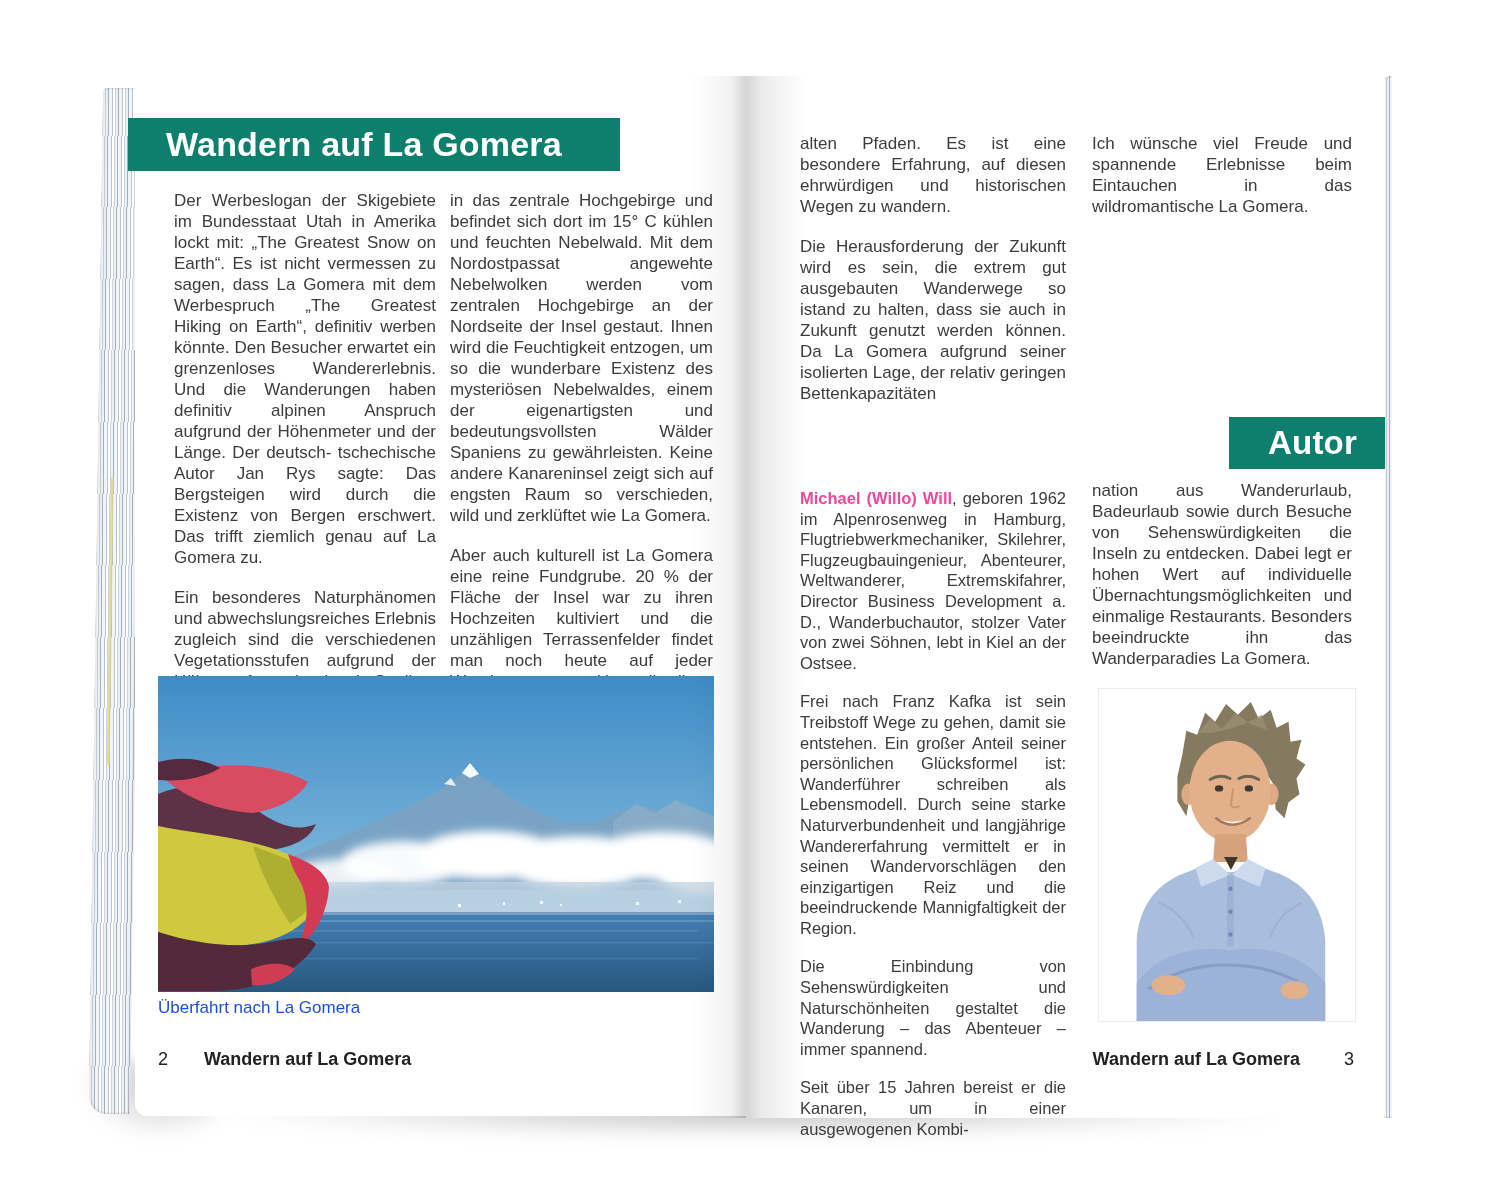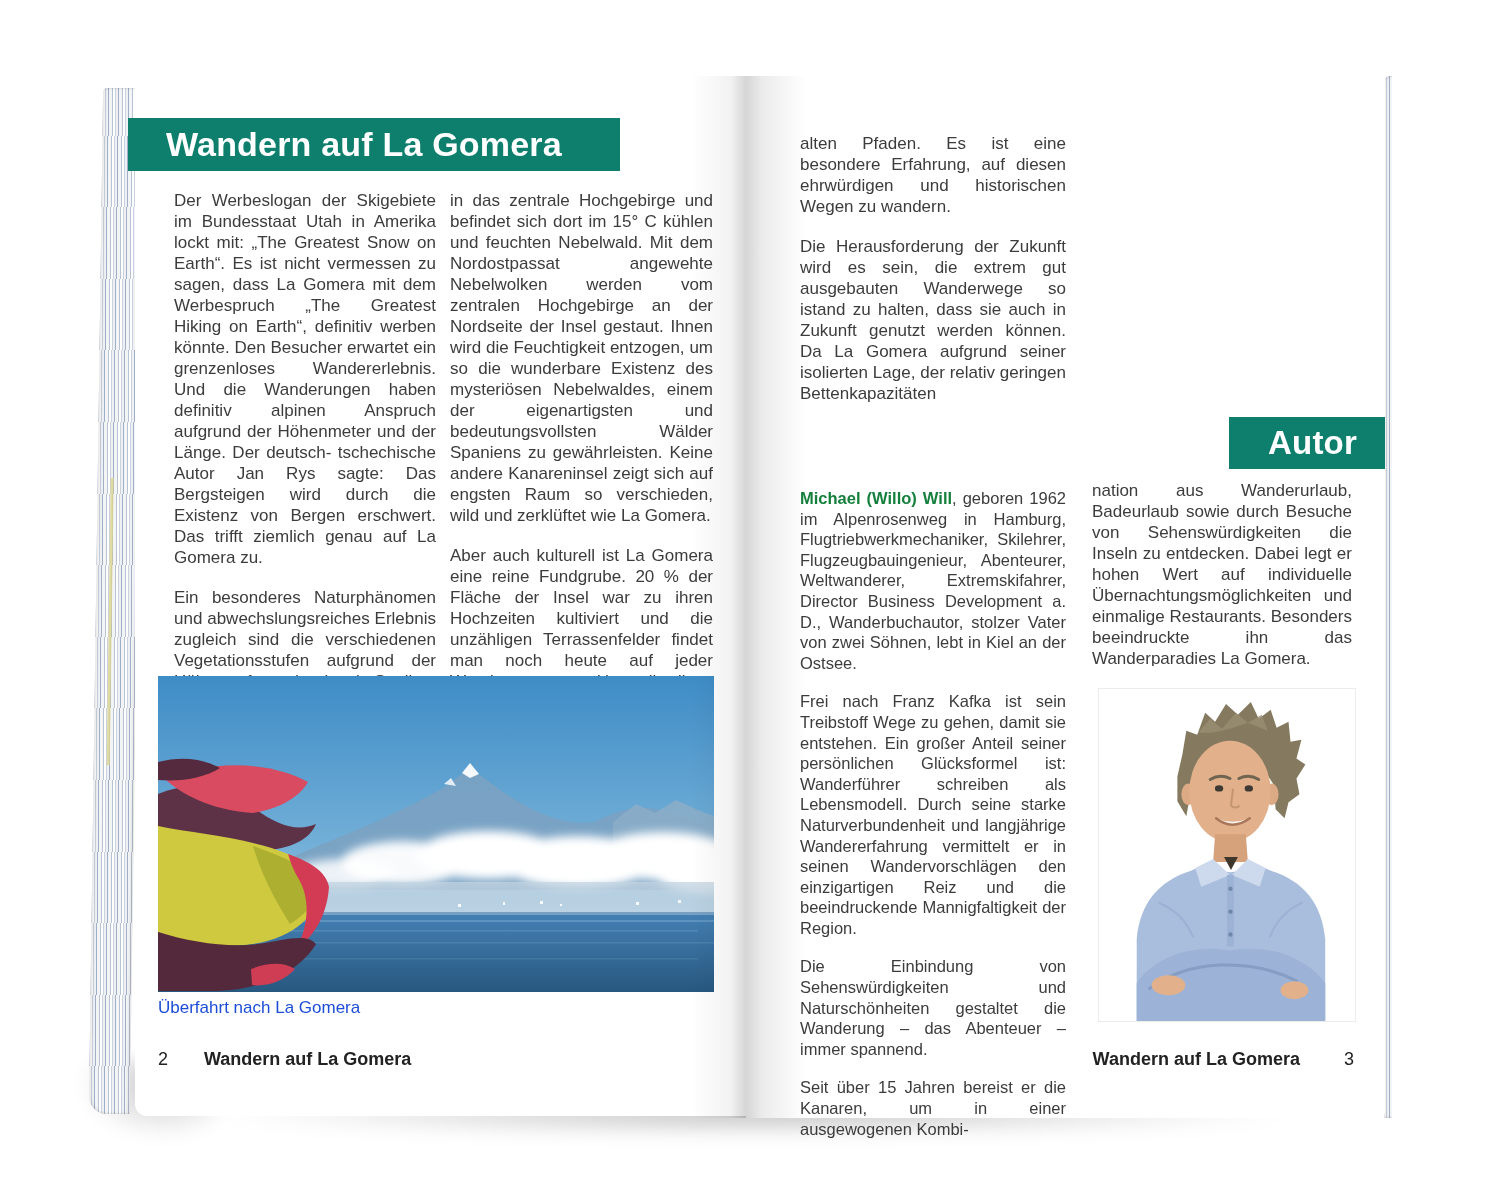--- a/index.html
+++ b/index.html
@@ -49,21 +49,21 @@
   }
   .band-chapter { left:128px; top:118px; width:492px; height:53px; font-size:34px; padding-left:38px; }
   .band-autor   { left:1229px; top:417px; width:156px; height:52px; font-size:33px; justify-content:center; }
 
   .col {
     position:absolute; z-index:3; text-align:justify; color:#3c3c3c;
     font-size:17px; line-height:21px;
   }
   .col p { margin:0 0 19px 0; }
   .col p:last-child { margin-bottom:0; }
-  .lead-bold { font-weight:bold; color:#15803d; }
+  .lead-bold { font-weight:bold; color:#ec4899; }
 
   .lp-col1 { left:174px; top:190px; width:262px; height:492px; overflow:hidden; }
   .lp-col2 { left:450px; top:190px; width:263px; height:492px; overflow:hidden; }
 
   .rp-col1-top    { left:800px;  top:133px; width:266px; }
   .rp-col1-bottom { left:800px;  top:488px; width:266px; font-size:16.5px; line-height:20.6px; }
   .rp-col1-bottom p { margin-bottom:18px; }
   .rp-col2-top    { left:1092px; top:133px; width:260px; }
   .rp-col2-mid    { left:1092px; top:480px; width:260px; height:186px; overflow:hidden; }
 
@@ -185,20 +185,21 @@
     <p>Die Herausforderung der Zukunft wird es sein, die extrem gut ausgebauten Wanderwege so istand zu halten, dass sie auch in Zukunft genutzt werden können. Da La Gomera aufgrund seiner isolierten Lage, der relativ geringen Bettenkapazitäten</p>
   </div>
   <div class="col rp-col1-bottom">
     <p><span class="lead-bold">Michael (Willo) Will</span><span>, geboren 1962 im Alpenrosenweg in Hamburg, Flugtriebwerkmechaniker, Skilehrer, Flugzeugbauingenieur, Abenteurer, Weltwanderer, Extremskifahrer, Director Business Development a. D., Wanderbuchautor, stolzer Vater von zwei Söhnen, lebt in Kiel an der Ostsee.</span></p>
     <p>Frei nach Franz Kafka ist sein Treibstoff Wege zu gehen, damit sie entstehen. Ein großer Anteil seiner persönlichen Glücksformel ist: Wanderführer schreiben als Lebensmodell. Durch seine starke Naturverbundenheit und langjährige Wandererfahrung vermittelt er in seinen Wandervorschlägen den einzigartigen Reiz und die beeindruckende Mannigfaltigkeit der Region.</p>
     <p>Die Einbindung von Sehenswürdigkeiten und Naturschönheiten gestaltet die Wanderung – das Abenteuer – immer spannend.</p>
     <p>Seit über 15 Jahren bereist er die Kanaren, um in einer ausgewogenen Kombi-</p>
   </div>
 
   <div class="col rp-col2-top">
+    <p>Ich wünsche viel Freude und spannende Erlebnisse beim Eintauchen in das wildromantische La Gomera.</p>
   </div>
 
   <div class="band band-autor">
     <span>Autor</span>
   </div>
 
   <div class="col rp-col2-mid">
     <p>nation aus Wanderurlaub, Badeurlaub sowie durch Besuche von Sehenswürdigkeiten die Inseln zu entdecken. Dabei legt er hohen Wert auf individuelle Übernachtungsmöglichkeiten und einmalige Restaurants. Besonders beeindruckte ihn das Wanderparadies La Gomera.</p>
   </div>
 

